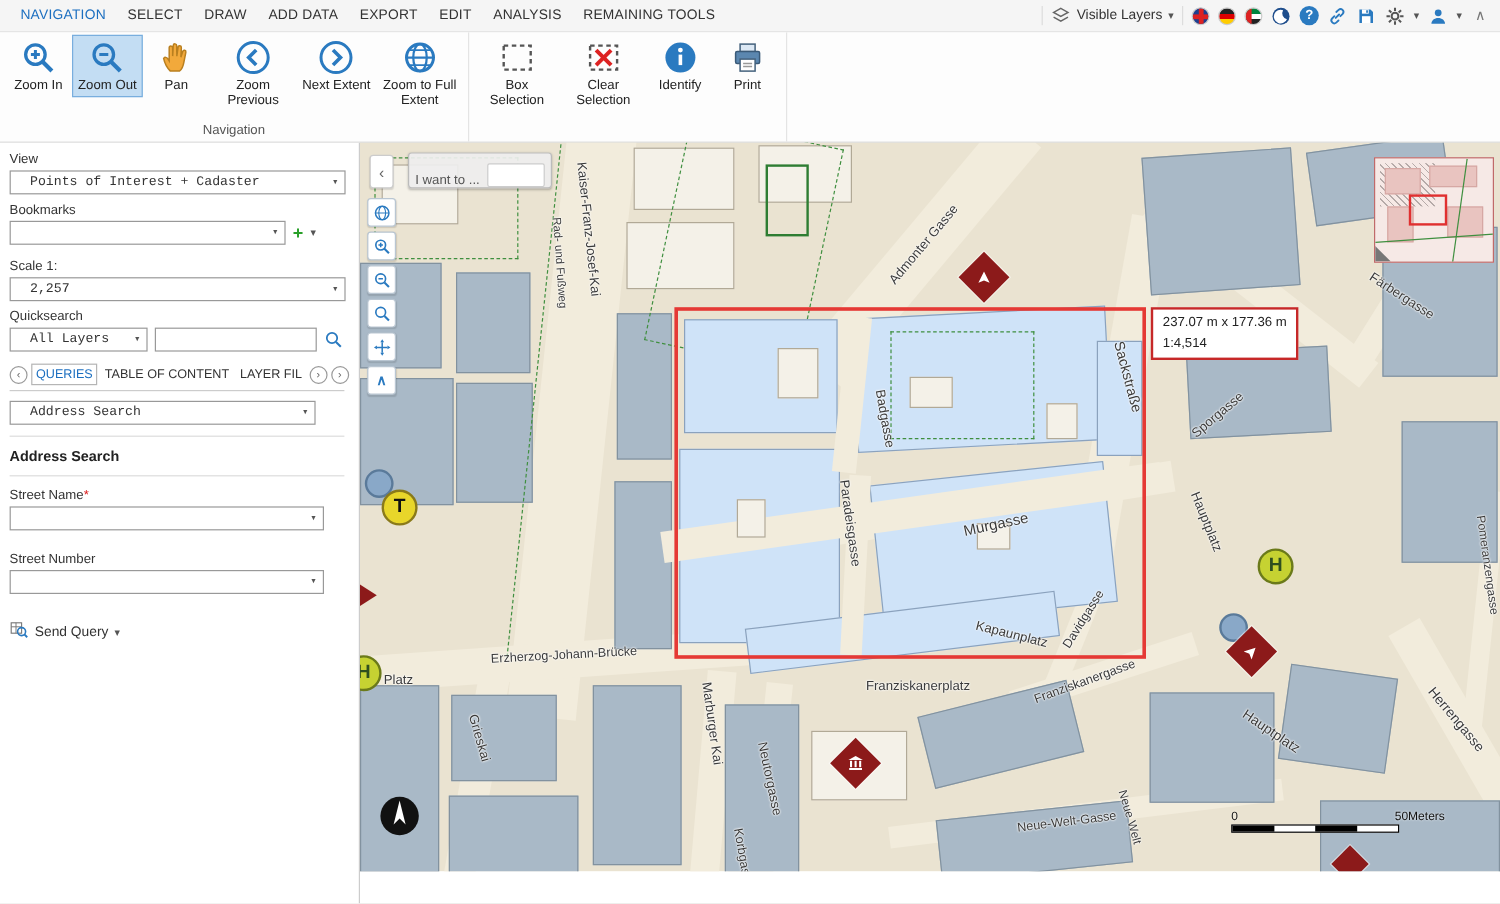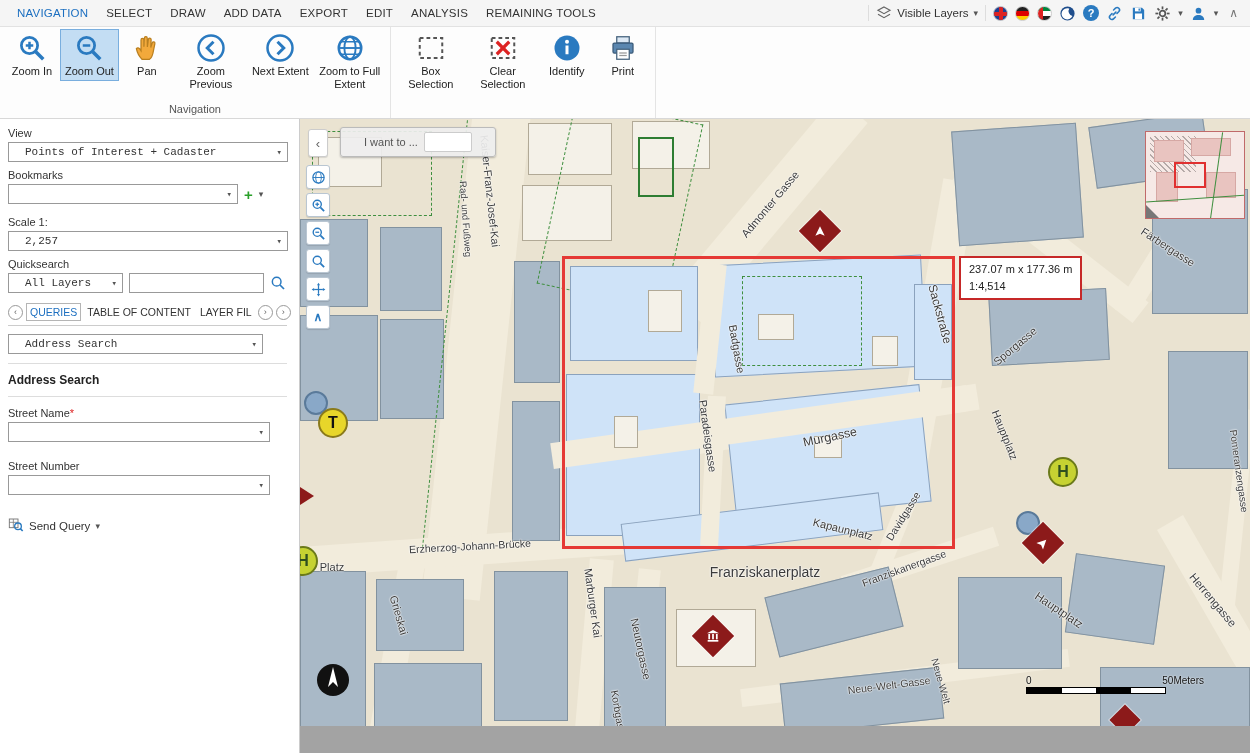--- a/index.html
+++ b/index.html
@@ -1,16 +1,16 @@
 <!DOCTYPE html>
 <html><head>
 <meta charset="utf-8">
 <style>
   html,body{margin:0;padding:0;background:#e8e8e8;}
-  .app{width:1250px;height:753px;position:relative;background:#a3a3a3;font-family:"Liberation Sans",sans-serif;overflow:hidden;color:#222;}
+  .app{width:1250px;height:753px;position:relative;background:#ffffff;font-family:"Liberation Sans",sans-serif;overflow:hidden;color:#222;}
 
   
   .menubar{height:27px;background:#f5f5f5;border-bottom:1px solid #e2e2e2;display:flex;align-items:center;padding:0 8px;box-sizing:border-box;}
   .menubar .mtab{font-size:11.5px;padding:0 9px;color:#333;cursor:default;letter-spacing:.2px;}
   .menubar .mtab.active{color:#1c6fc0;}
   .mb-right{margin-left:auto;display:flex;align-items:center;gap:7px;}
   .sep{width:1px;height:16px;background:#ddd;}
   .vl{display:flex;align-items:center;gap:5px;font-size:11.5px;color:#333;}
   .vl .li{width:16px;height:16px;}
   .caret{font-size:9px;color:#555;}
@@ -88,21 +88,21 @@
   .ovhatch{position:absolute;left:4px;top:4px;width:46px;height:36px;background:repeating-linear-gradient(45deg,#b5aaa8 0 1px,transparent 1px 4px);}
   .ovgreen{position:absolute;border-left:1px solid #3f8f3f;}
   .ovgreenh{position:absolute;border-top:1px solid #3f8f3f;}
   .ovred{position:absolute;left:28px;top:30px;width:32px;height:26px;border:2px solid #e03030;box-sizing:border-box;}
   .ovhandle{position:absolute;left:0;bottom:0;width:0;height:0;border-bottom:13px solid #777;border-right:13px solid transparent;}
   .map-tools{position:absolute;left:6px;top:46px;display:flex;flex-direction:column;gap:4px;}
   .tool{width:22px;height:22px;background:#fff;border:1px solid #b9c6d2;border-radius:3px;display:flex;align-items:center;justify-content:center;color:#2a7ac0;box-shadow:0 1px 1px rgba(0,0,0,.12);}
   .tool svg{width:15px;height:15px;}
   .tool.txt{font-size:12px;color:#2a7ac0;font-weight:bold;}
   .collapse-tab{position:absolute;left:8px;top:10px;width:18px;height:26px;background:#fff;border:1px solid #ccc;border-radius:3px;display:flex;align-items:center;justify-content:center;color:#666;font-size:13px;box-shadow:0 1px 1px rgba(0,0,0,.12);}
-  .iwant{position:absolute;left:40px;top:8px;height:28px;background:rgba(238,238,238,.92);border:1px solid #bbb;border-radius:3px;display:flex;align-items:center;gap:6px;padding:0 23px;box-shadow:0 1px 2px rgba(0,0,0,.25);}
+  .iwant{position:absolute;left:40px;top:8px;height:28px;background:rgba(238,238,238,.92);border:1px solid #bbb;border-radius:3px;display:flex;align-items:flex-end;gap:6px;padding:0 5px;box-shadow:0 1px 2px rgba(0,0,0,.25);}
   .iwant .lbl{font-size:11px;color:#555;}
   .iwant .box{width:46px;height:18px;background:#fff;border:1px solid #ccc;border-radius:2px;}
 
   
   .footer{height:28px;box-sizing:border-box;border-top:1px solid #ddd;background:#fbfbfb;display:flex;align-items:center;justify-content:flex-end;padding-right:14px;}
   .footer svg{width:18px;height:18px;}
 </style>
 </head>
 <body>
 
@@ -433,21 +433,21 @@
       <span class="street-label" style="left:470px;top:85px;--r:-50deg;font-size:11px;">Admonter Gasse</span>
       <span class="street-label" style="left:437px;top:230px;--r:80deg;font-size:11px;">Badgasse</span>
       <span class="street-label" style="left:640px;top:195px;--r:75deg;font-size:12px;">Sackstraße</span>
       <span class="street-label" style="left:715px;top:227px;--r:-40deg;font-size:11px;">Sporgasse</span>
       <span class="street-label" style="left:868px;top:128px;--r:33deg;font-size:11px;">Färbergasse</span>
       <span class="street-label" style="left:530px;top:318px;--r:-12deg;font-size:12.5px;">Murgasse</span>
       <span class="street-label" style="left:408px;top:317px;--r:82deg;font-size:11px;">Paradeisgasse</span>
       <span class="street-label" style="left:705px;top:316px;--r:68deg;font-size:11px;">Hauptplatz</span>
       <span class="street-label" style="left:543px;top:410px;--r:14deg;font-size:11px;">Kapaunplatz</span>
       <span class="street-label" style="left:603px;top:397px;--r:-58deg;font-size:10.5px;">Davidgasse</span>
-      <span class="street-label" style="left:452px;top:453px;--r:0deg;font-size:14px;padding-left:26px;">Franziskanerplatz</span>
+      <span class="street-label" style="left:452px;top:453px;--r:0deg;font-size:11px;padding-left:26px;">Franziskanerplatz</span>
       <span class="street-label" style="left:604px;top:449px;--r:-20deg;font-size:10.5px;">Franziskanergasse</span>
       <span class="street-label" style="left:170px;top:427px;--r:-3deg;font-size:10.5px;">Erzherzog-Johann-Brücke</span>
       <span class="street-label" style="left:293px;top:484px;--r:82deg;font-size:11px;">Marburger Kai</span>
       <span class="street-label" style="left:341px;top:530px;--r:78deg;font-size:11px;">Neutorgasse</span>
       <span class="street-label" style="left:99px;top:496px;--r:74deg;font-size:11px;">Grieskai</span>
       <span class="street-label" style="left:32px;top:448px;--r:0deg;font-size:11px;">Platz</span>
       <span class="street-label" style="left:589px;top:566px;--r:-7deg;font-size:10.5px;">Neue-Welt-Gasse</span>
       <span class="street-label" style="left:641px;top:562px;--r:74deg;font-size:10px;">Neue Welt</span>
       <span class="street-label" style="left:913px;top:481px;--r:50deg;font-size:11.5px;">Herrengasse</span>
       <span class="street-label" style="left:939px;top:352px;--r:82deg;font-size:10px;">Pomeranzengasse</span>

